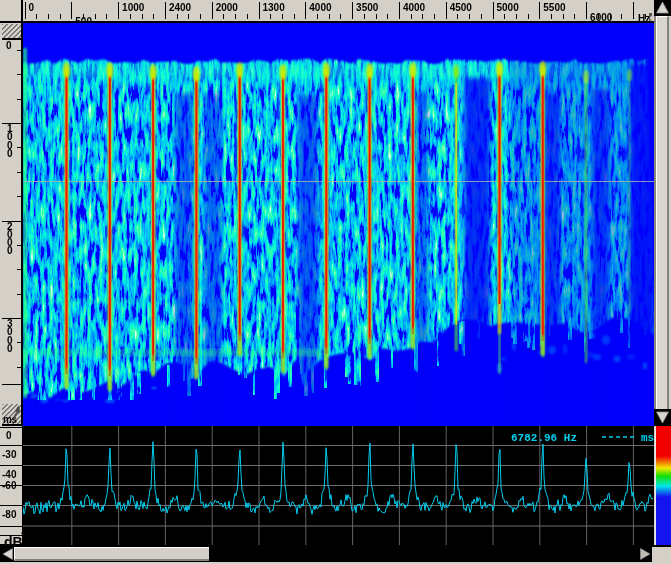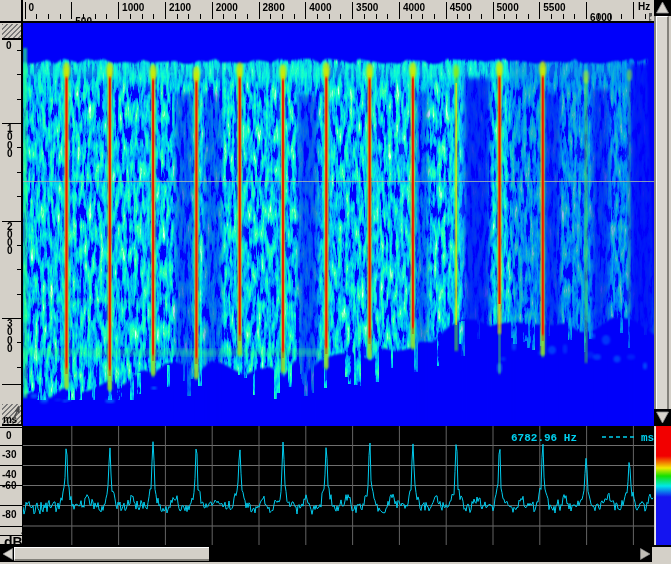--- a/index.html
+++ b/index.html
@@ -62,31 +62,31 @@
 <div class="abs" style="left:574.4px;top:14px;width:1px;height:5px;background:#000;"></div>
 <div class="abs" style="left:586.1px;top:2px;width:1px;height:17px;background:#000;"></div>
 <div class="abs" style="left:597.8px;top:14px;width:1px;height:5px;background:#000;"></div>
 <div class="abs" style="left:609.5px;top:14px;width:1px;height:5px;background:#000;"></div>
 <div class="abs" style="left:621.2px;top:14px;width:1px;height:5px;background:#000;"></div>
 <div class="abs" style="left:632.9px;top:2px;width:1px;height:17px;background:#000;"></div>
 <div class="abs" style="left:644.6px;top:14px;width:1px;height:5px;background:#000;"></div>
 <div class="lbl" style="left:28.5px;top:3px;">0</div>
 <div class="lbl" style="left:75.3px;top:3px;margin-top:14px;">500</div>
 <div class="lbl" style="left:122.1px;top:3px;">1000</div>
-<div class="lbl" style="left:168.9px;top:3px;">2100</div>
+<div class="lbl" style="left:168.9px;top:3px;">2400</div>
 <div class="lbl" style="left:215.7px;top:3px;">2000</div>
-<div class="lbl" style="left:262.5px;top:3px;">2800</div>
+<div class="lbl" style="left:262.5px;top:3px;">1300</div>
 <div class="lbl" style="left:309.3px;top:3px;">4000</div>
 <div class="lbl" style="left:356.1px;top:3px;">3500</div>
 <div class="lbl" style="left:402.9px;top:3px;">4000</div>
 <div class="lbl" style="left:449.7px;top:3px;">4500</div>
 <div class="lbl" style="left:496.5px;top:3px;">5000</div>
 <div class="lbl" style="left:543.3px;top:3px;">5500</div>
 <div class="lbl" style="left:590.1px;top:13px;">6000</div>
-<div class="lbl" style="left:638px;top:2px;text-align:right;">Hz</div>
+<div class="lbl" style="left:638px;top:14px;text-align:right;">Hz</div>
 <svg class="abs" style="left:648px;top:12px;" width="6" height="10">
       <path d="M1 1 L4 1 L4 4 L2 5 L2 7 L4 8 L1 9 Z" fill="#3a3a3a" opacity="0.8"></path>
     </svg>
 </div>
 
 <div class="abs" id="leftruler" style="left:0;top:0;width:22px;height:547px;background:#d4d0c8;">
 <div class="abs" style="left:2px;top:24px;width:19px;height:14px;background:#d4d0c8;background-image:repeating-linear-gradient(135deg,#7a7a7a 0px,#7a7a7a 1px,transparent 1px,transparent 3.5px);border-bottom:2px solid #000;"></div>
 <div class="lbl" style="left:6px;top:41px;">0</div>
 <div class="abs" style="left:17px;top:49.9px;width:5px;height:1px;background:#000;"></div>
 <div class="abs" style="left:17px;top:74.2px;width:5px;height:1px;background:#000;"></div>

